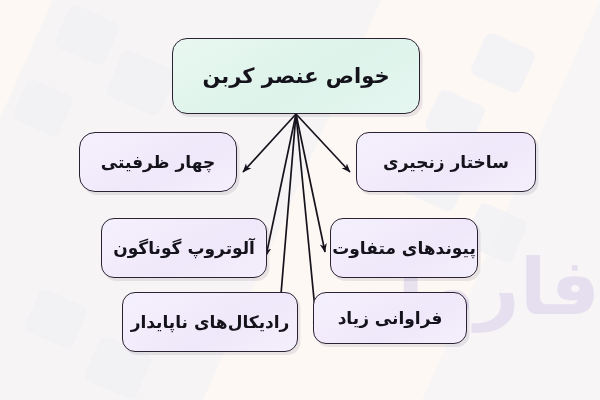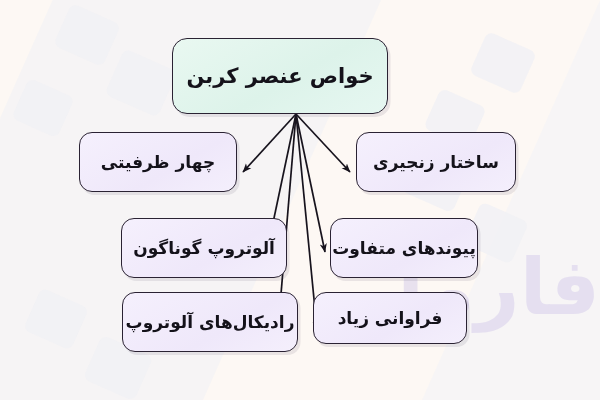--- a/index.html
+++ b/index.html
@@ -144,41 +144,41 @@
     <g stroke="#17131d" stroke-width="1.7" fill="none" marker-end="url(#ah)">
       <line x1="296" y1="114" x2="243" y2="172"></line>
       <line x1="296" y1="114" x2="350" y2="172"></line>
       <line x1="296" y1="114" x2="266" y2="256"></line>
       <line x1="296" y1="114" x2="325" y2="252"></line>
       <line x1="296" y1="114" x2="278" y2="330"></line>
       <line x1="296" y1="114" x2="317" y2="330"></line>
     </g>
   </svg>
 
-  <div class="node node-root" style="left:172px; top:38px; width:216px; height:76px;">
+  <div class="node node-root" style="left:172px; top:38px; width:248px; height:76px;">
     <span class="node-label">خواص عنصر کربن</span>
   </div>
 
-  <div class="node node-branch" style="left:79px; top:132px; width:158px; height:60px;">
+  <div class="node node-branch" style="left:79px; top:132px; width:158px; height:60px;border-radius:16px;">
     <span class="node-label">چهار ظرفیتی</span>
   </div>
 
-  <div class="node node-branch" style="left:356px; top:132px; width:160px; height:60px;">
+  <div class="node node-branch" style="left:356px; top:132px; width:180px; height:60px;">
     <span class="node-label">ساختار زنجیری</span>
   </div>
 
-  <div class="node node-branch" style="left:101px; top:218px; width:166px; height:60px;margin-left:20px;">
+  <div class="node node-branch" style="left:101px; top:218px; width:166px; height:60px;">
     <span class="node-label">آلوتروپ گوناگون</span>
   </div>
 
   <div class="node node-branch" style="left:330px; top:218px; width:148px; height:60px;">
     <span class="node-label">پیوندهای متفاوت</span>
   </div>
 
   <div class="node node-branch" style="left:122px; top:292px; width:176px; height:60px;">
-    <span class="node-label">رادیکال‌های آلوتروپ</span>
+    <span class="node-label">رادیکال‌های ناپایدار</span>
   </div>
 
   <div class="node node-branch" style="left:313px; top:292px; width:154px; height:52px;">
     <span class="node-label">فراوانی زیاد</span>
   </div>
 
 </div>
 
 </body></html>

